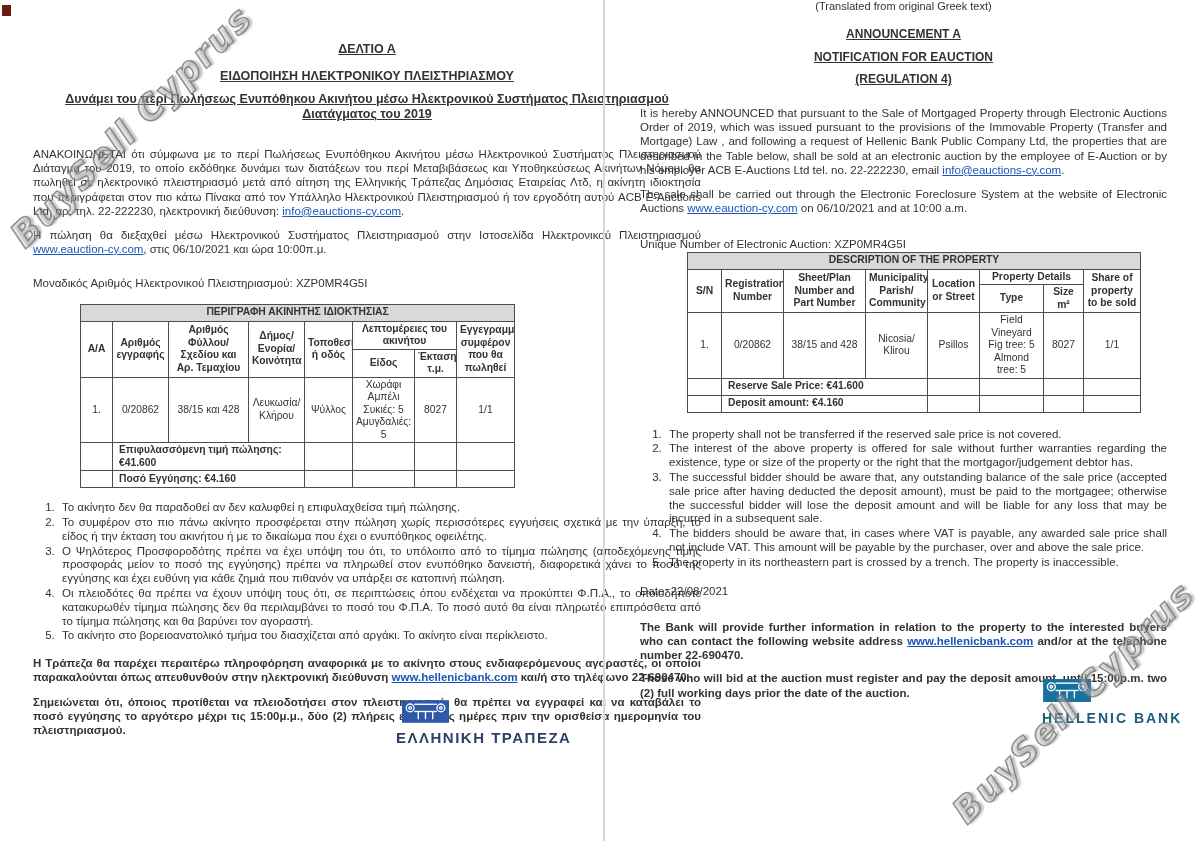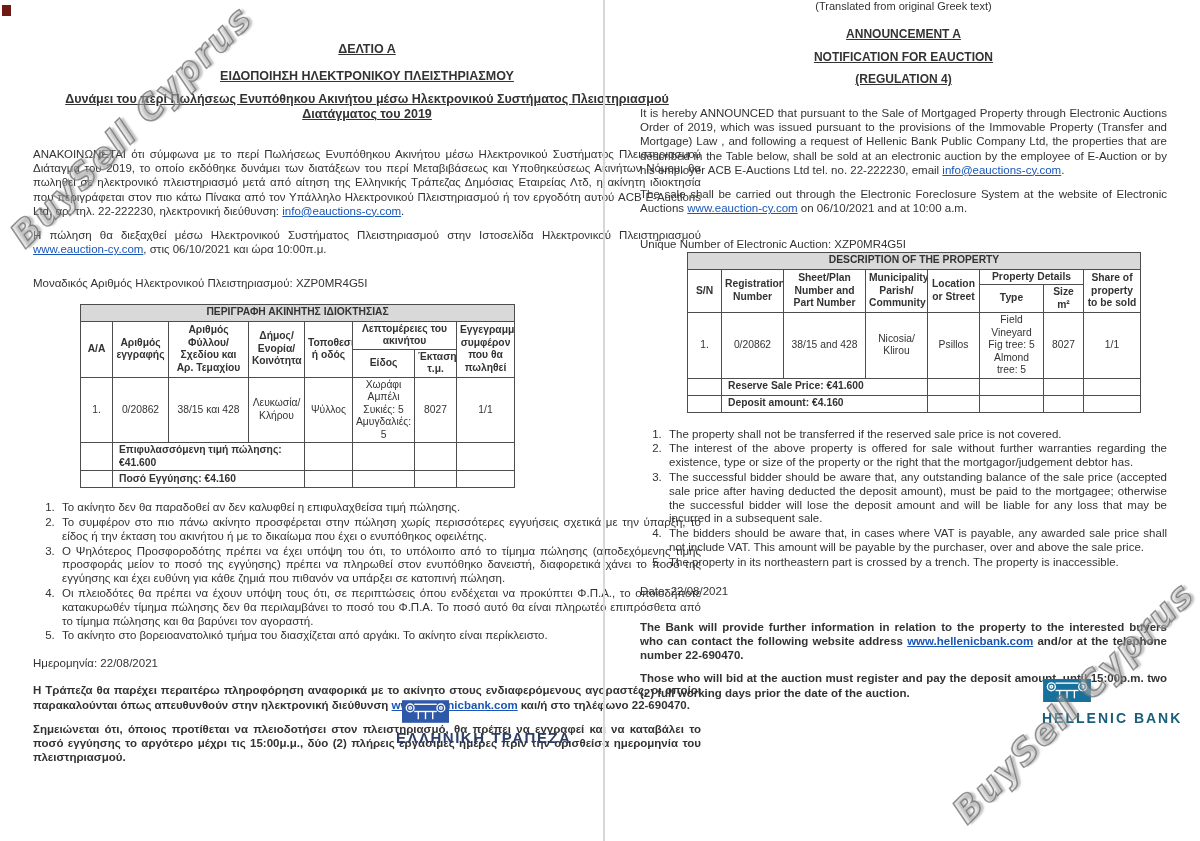--- a/index.html
+++ b/index.html
@@ -160,21 +160,20 @@
     </table>
 
     <ol class="l-list">
       <li>Το ακίνητο δεν θα παραδοθεί αν δεν καλυφθεί η επιφυλαχθείσα τιμή πώλησης.</li>
       <li>Το συμφέρον στο πιο πάνω ακίνητο προσφέρεται στην πώληση χωρίς περισσότερες εγγυήσεις σχετικά με την ύπαρξη, το είδος ή την έκταση του ακινήτου ή με το δικαίωμα που έχει ο ενυπόθηκος οφειλέτης.</li>
       <li>Ο Ψηλότερος Προσφοροδότης πρέπει να έχει υπόψη του ότι, το υπόλοιπο από το τίμημα πώλησης (αποδεχόμενης τιμής προσφοράς μείον το ποσό της εγγύησης) πρέπει να πληρωθεί στον ενυπόθηκο δανειστή, διαφορετικά χάνει το ποσό της εγγύησης και έχει ευθύνη για κάθε ζημιά που πιθανόν να υπάρξει σε κατοπινή πώληση.</li>
       <li>Οι πλειοδότες θα πρέπει να έχουν υπόψη τους ότι, σε περιπτώσεις όπου ενδέχεται να προκύπτει Φ.Π.Α., το οποιοδήποτε κατακυρωθέν τίμημα πώλησης δεν θα περιλαμβάνει το ποσό του Φ.Π.Α. Το ποσό αυτό θα είναι πληρωτέο επιπρόσθετα από το τίμημα πώλησης και θα βαρύνει τον αγοραστή.</li>
       <li>Το ακίνητο στο βορειοανατολικό τμήμα του διασχίζεται από αργάκι. Το ακίνητο είναι περίκλειστο.</li>
     </ol>
 
-    <p class="plain l-date">Ημερομηνία: 22/08/2021</p>
 
     <p class="body-txt bold-para l-info"><span>Η Τράπεζα θα παρέχει περαιτέρω πληροφόρηση αναφορικά με το ακίνητο στους ενδιαφερόμενους αγοραστές, οι οποίοι παρακαλούνται όπως απευθυνθούν στην ηλεκτρονική διεύθυνση </span><a class="lnk">www.hellenicbank.com</a><span> και/ή στο τηλέφωνο 22-690470.</span></p>
 
     <p class="body-txt bold-para l-note">Σημειώνεται ότι, όποιος προτίθεται να πλειοδοτήσει στον πλειστηριασμό, θα πρέπει να εγγραφεί και να καταβάλει το ποσό εγγύησης το αργότερο μέχρι τις 15:00μ.μ., δύο (2) πλήρεις εργάσιμες ημέρες πριν την ορισθείσα ημερομηνία του πλειστηριασμού.</p>
   </div>
 
   <div class="divider"></div>
 
   <div class="page page-right">
     <p class="center-txt r-trans">(Translated from original Greek text)</p>

